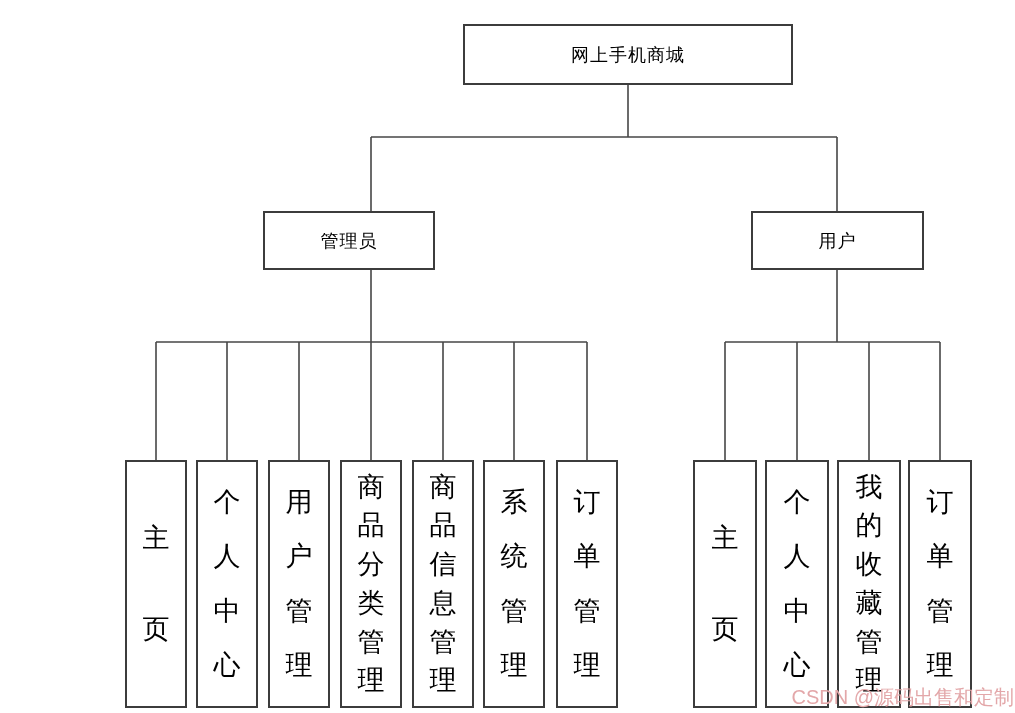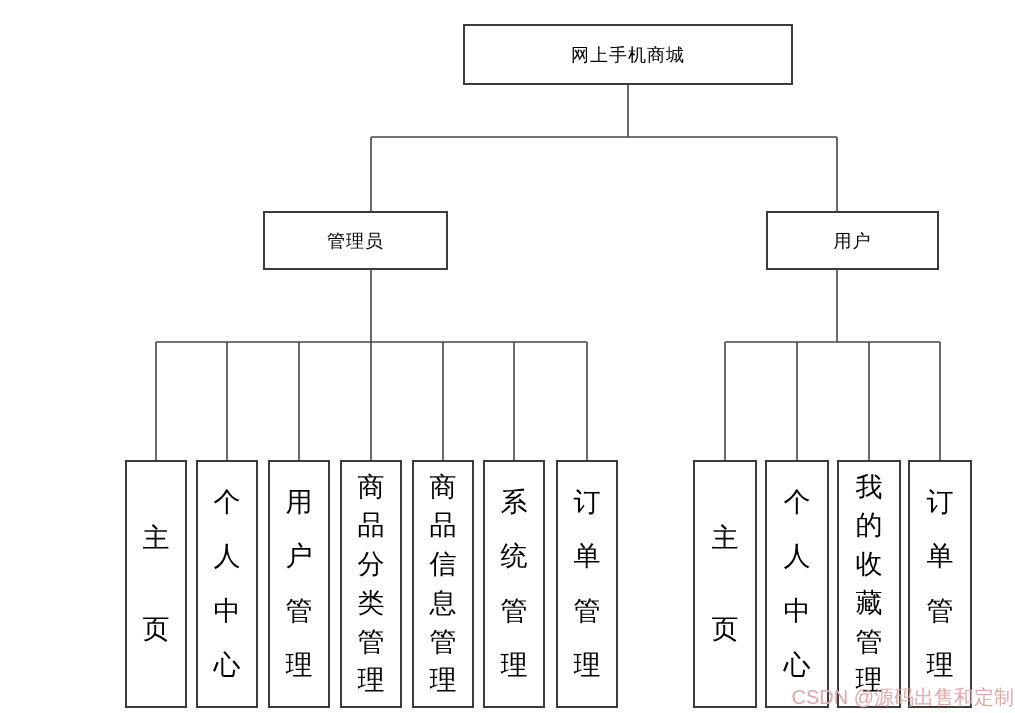--- a/index.html
+++ b/index.html
@@ -88,23 +88,23 @@
     <line x1="837" y1="270" x2="837" y2="342"></line>
     <line x1="725" y1="342" x2="940" y2="342"></line>
     <line x1="725" y1="342" x2="725" y2="460"></line>
     <line x1="797" y1="342" x2="797" y2="460"></line>
     <line x1="869" y1="342" x2="869" y2="460"></line>
     <line x1="940" y1="342" x2="940" y2="460"></line>
   </svg>
 
   <div class="node h-label" style="left:463px; top:24px; width:330px; height:61px;">网上手机商城</div>
 
-  <div class="node h-label" style="left:263px; top:211px; width:185px; height:59px;">管理员</div>
+  <div class="node h-label" style="left:263px; top:211px; width:172px; height:59px;">管理员</div>
 
-  <div class="node h-label" style="left:751px; top:211px; width:173px; height:59px;margin-left:15px;">用户</div>
+  <div class="node h-label" style="left:751px; top:211px; width:173px; height:59px;">用户</div>
 
   <div class="node leaf" style="left:125px; width:62px;">
       <span>主</span>
       <span>页</span>
     </div>
 
   <div class="node leaf" style="left:196px; width:62px;">
       <span>个</span>
       <span>人</span>
       <span>中</span>

